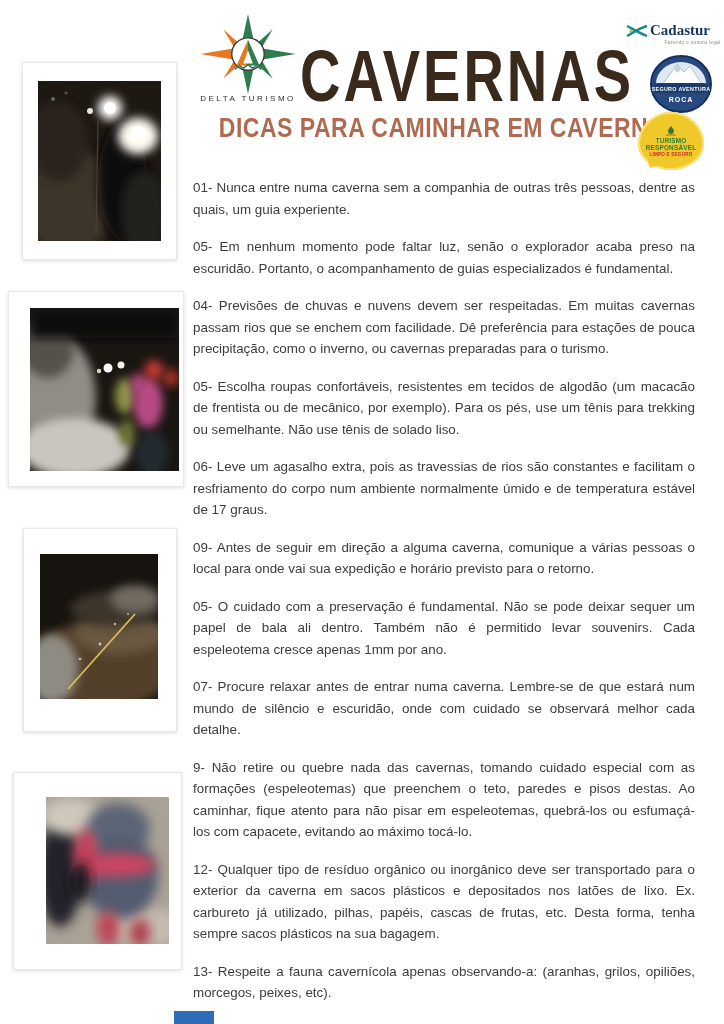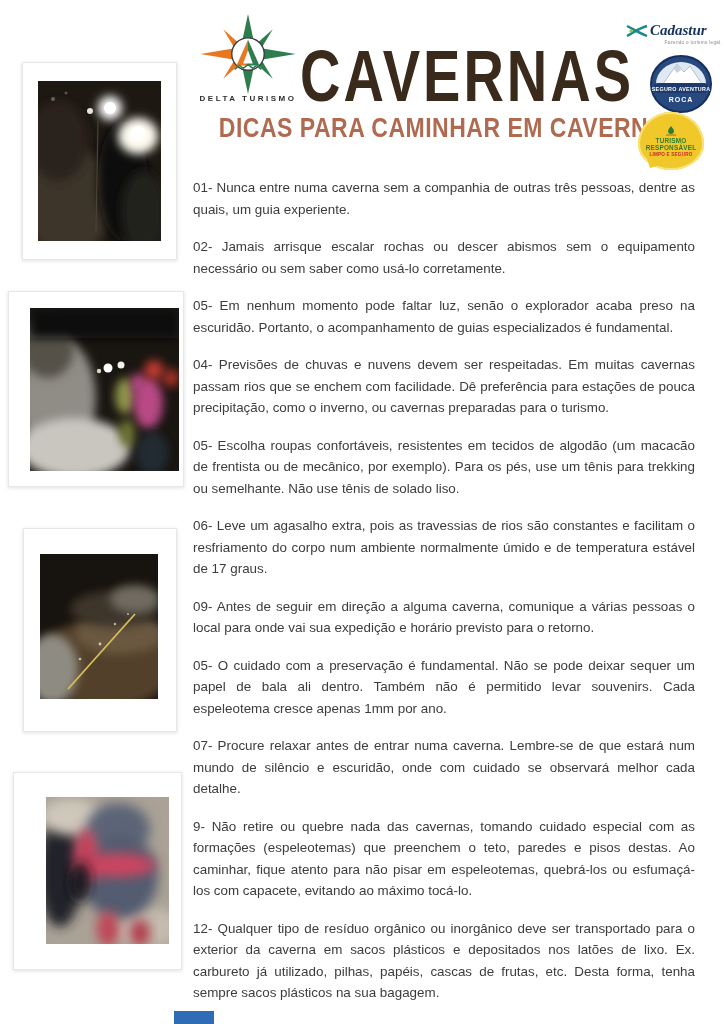--- a/index.html
+++ b/index.html
@@ -2,33 +2,33 @@
 <html><head>
 <meta charset="utf-8">
 <style>
   html,body{margin:0;padding:0;background:#ffffff;}
   .page{position:relative;width:724px;height:1024px;background:#ffffff;overflow:hidden;
         font-family:"Liberation Sans",sans-serif;}
 
   
   .logo-wrap{position:absolute;left:192px;top:14px;width:112px;height:94px;text-align:center;}
   .logo-wrap svg{display:block;margin:0 auto;}
-  .logo-name{font-size:8px;font-weight:bold;letter-spacing:2.5px;color:#2e2e2e;margin-top:-2px;}
+  .logo-name{font-size:8px;font-weight:normal;letter-spacing:2.5px;color:#2e2e2e;margin-top:-2px;}
 
   .title{position:absolute;left:300px;top:34px;width:330px;text-align:center;
          font-size:56px;font-weight:bold;letter-spacing:3px;color:#3a2a1c;
          transform:scaleY(1.28);transform-origin:top center;white-space:nowrap;}
   .subtitle{position:absolute;left:210px;top:112px;width:480px;text-align:center;
          font-size:23px;font-weight:bold;letter-spacing:.5px;color:#b06a50;
          transform:scaleY(1.18);transform-origin:top center;white-space:nowrap;}
 
   
   .cadastur{position:absolute;left:626px;top:22px;width:96px;}
   .cadastur-row{display:flex;align-items:center;gap:2px;}
-  .cadastur-word{font-family:"Liberation Serif",serif;font-style:italic;font-weight:bold;
+  .cadastur-word{font-family:"Liberation Serif",serif;font-weight:bold;
                  font-size:15px;color:#16335c;}
   .cadastur-tag{font-size:4.6px;color:#8a8a8a;text-align:right;margin-top:1px;letter-spacing:.3px;}
 
   .seguro{position:absolute;left:650px;top:54px;width:62px;height:60px;}
   .turismo{position:absolute;left:638px;top:112px;width:74px;height:66px;}
   .turismo-bubble{position:relative;width:66px;height:58px;background:#f1c829;
                   border-radius:50% 50% 50% 50%/55% 55% 45% 45%;
                   box-shadow:0 0 0 2px #f8e27a inset;display:flex;flex-direction:column;
                   align-items:center;justify-content:center;text-align:center;}
   .turismo-bubble:after{content:"";position:absolute;left:4px;bottom:-6px;width:0;height:0;
@@ -116,21 +116,20 @@
       <div class="turismo-l1">
         <span>TURISMO</span><br>
         <span>RESPONSÁVEL</span>
       </div>
       <div class="turismo-l2">LIMPO E SEGURO</div>
     </div>
   </div>
 
   <div class="tips">
     <p>01- Nunca entre numa caverna sem a companhia de outras três pessoas, dentre as quais, um guia experiente.</p>
-    <p>02- Jamais arrisque escalar rochas ou descer abismos sem o equipamento necessário ou sem saber como usá-lo corretamente.</p>
     <p>05- Em nenhum momento pode faltar luz, senão o explorador acaba preso na escuridão. Portanto, o acompanhamento de guias especializados é fundamental.</p>
     <p>04- Previsões de chuvas e nuvens devem ser respeitadas. Em muitas cavernas passam rios que se enchem com facilidade. Dê preferência para estações de pouca precipitação, como o inverno, ou cavernas preparadas para o turismo.</p>
     <p>05- Escolha roupas confortáveis, resistentes em tecidos de algodão (um macacão de frentista ou de mecânico, por exemplo). Para os pés, use um tênis para trekking ou semelhante. Não use tênis de solado liso.</p>
     <p>06- Leve um agasalho extra, pois as travessias de rios são constantes e facilitam o resfriamento do corpo num ambiente normalmente úmido e de temperatura estável de 17 graus.</p>
     <p>09- Antes de seguir em direção a alguma caverna, comunique a várias pessoas o local para onde vai sua expedição e horário previsto para o retorno.</p>
     <p>05- O cuidado com a preservação é fundamental. Não se pode deixar sequer um papel de bala ali dentro. Também não é permitido levar souvenirs. Cada espeleotema cresce apenas 1mm por ano.</p>
     <p>07- Procure relaxar antes de entrar numa caverna. Lembre-se de que estará num mundo de silêncio e escuridão, onde com cuidado se observará melhor cada detalhe.</p>
     <p>9- Não retire ou quebre nada das cavernas, tomando cuidado especial com as formações (espeleotemas) que preenchem o teto, paredes e pisos destas. Ao caminhar, fique atento para não pisar em espeleotemas, quebrá-los ou esfumaçá-los com capacete, evitando ao máximo tocá-lo.</p>
     <p>12- Qualquer tipo de resíduo orgânico ou inorgânico deve ser transportado para o exterior da caverna em sacos plásticos e depositados nos latões de lixo. Ex. carbureto já utilizado, pilhas, papéis, cascas de frutas, etc. Desta forma, tenha sempre sacos plásticos na sua bagagem.</p>
     <p>13- Respeite a fauna cavernícola apenas observando-a: (aranhas, grilos, opiliões, morcegos, peixes, etc).</p>

